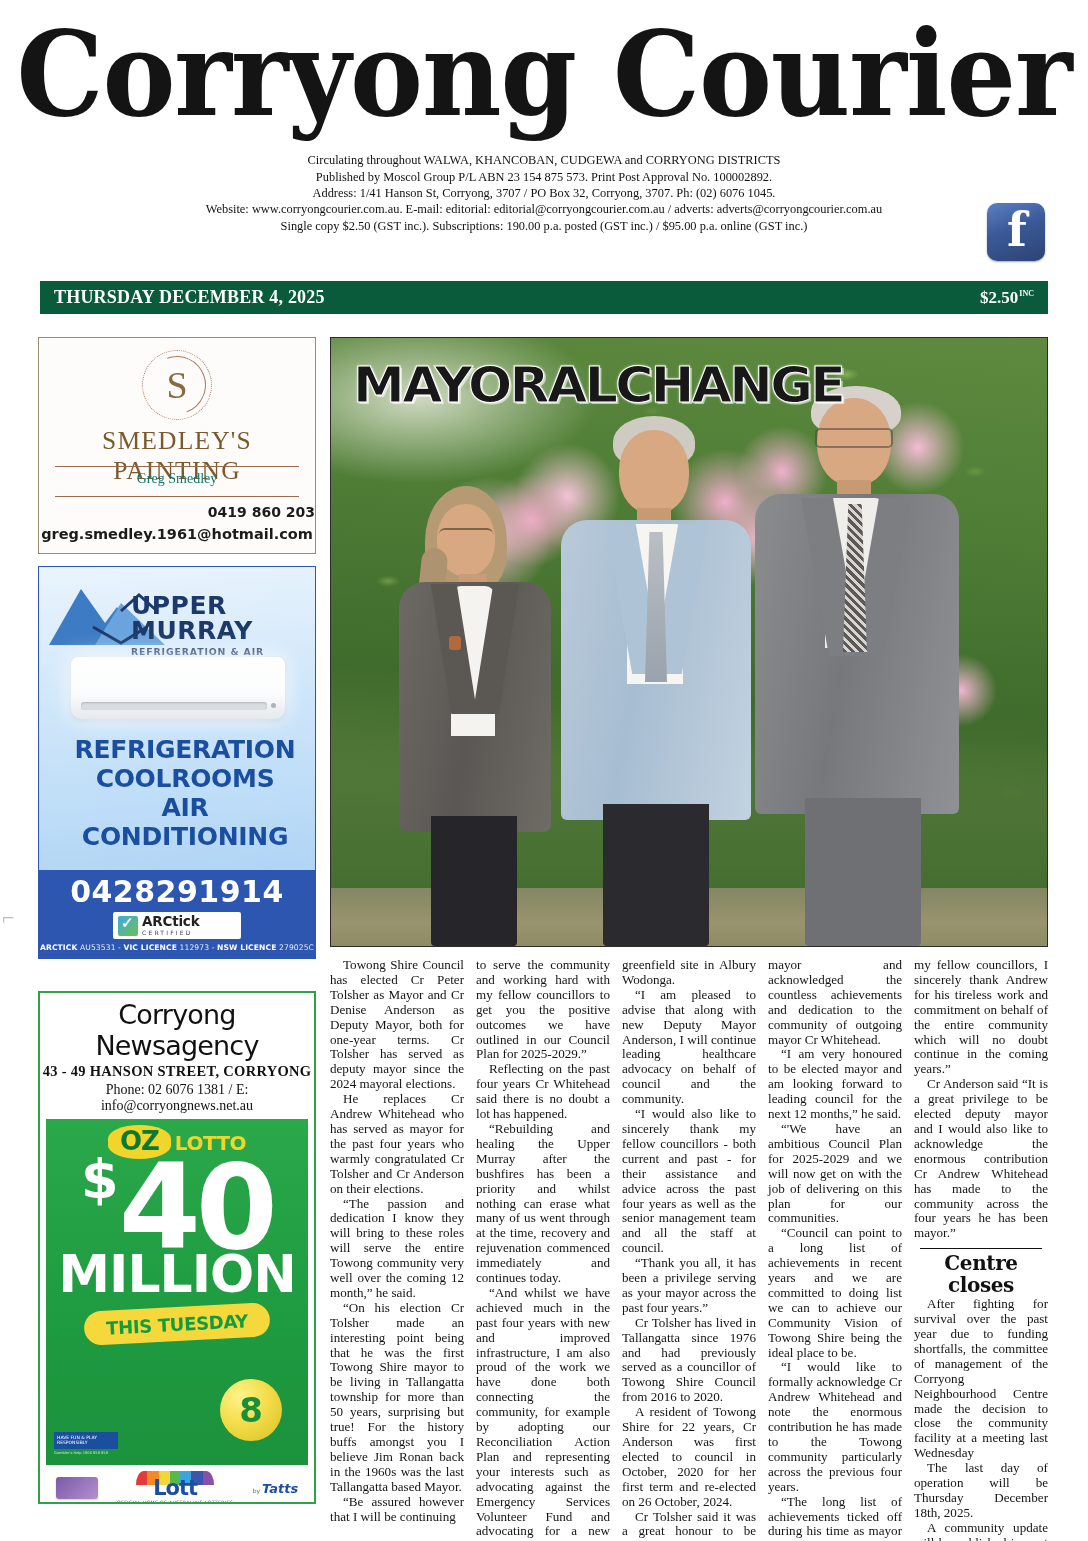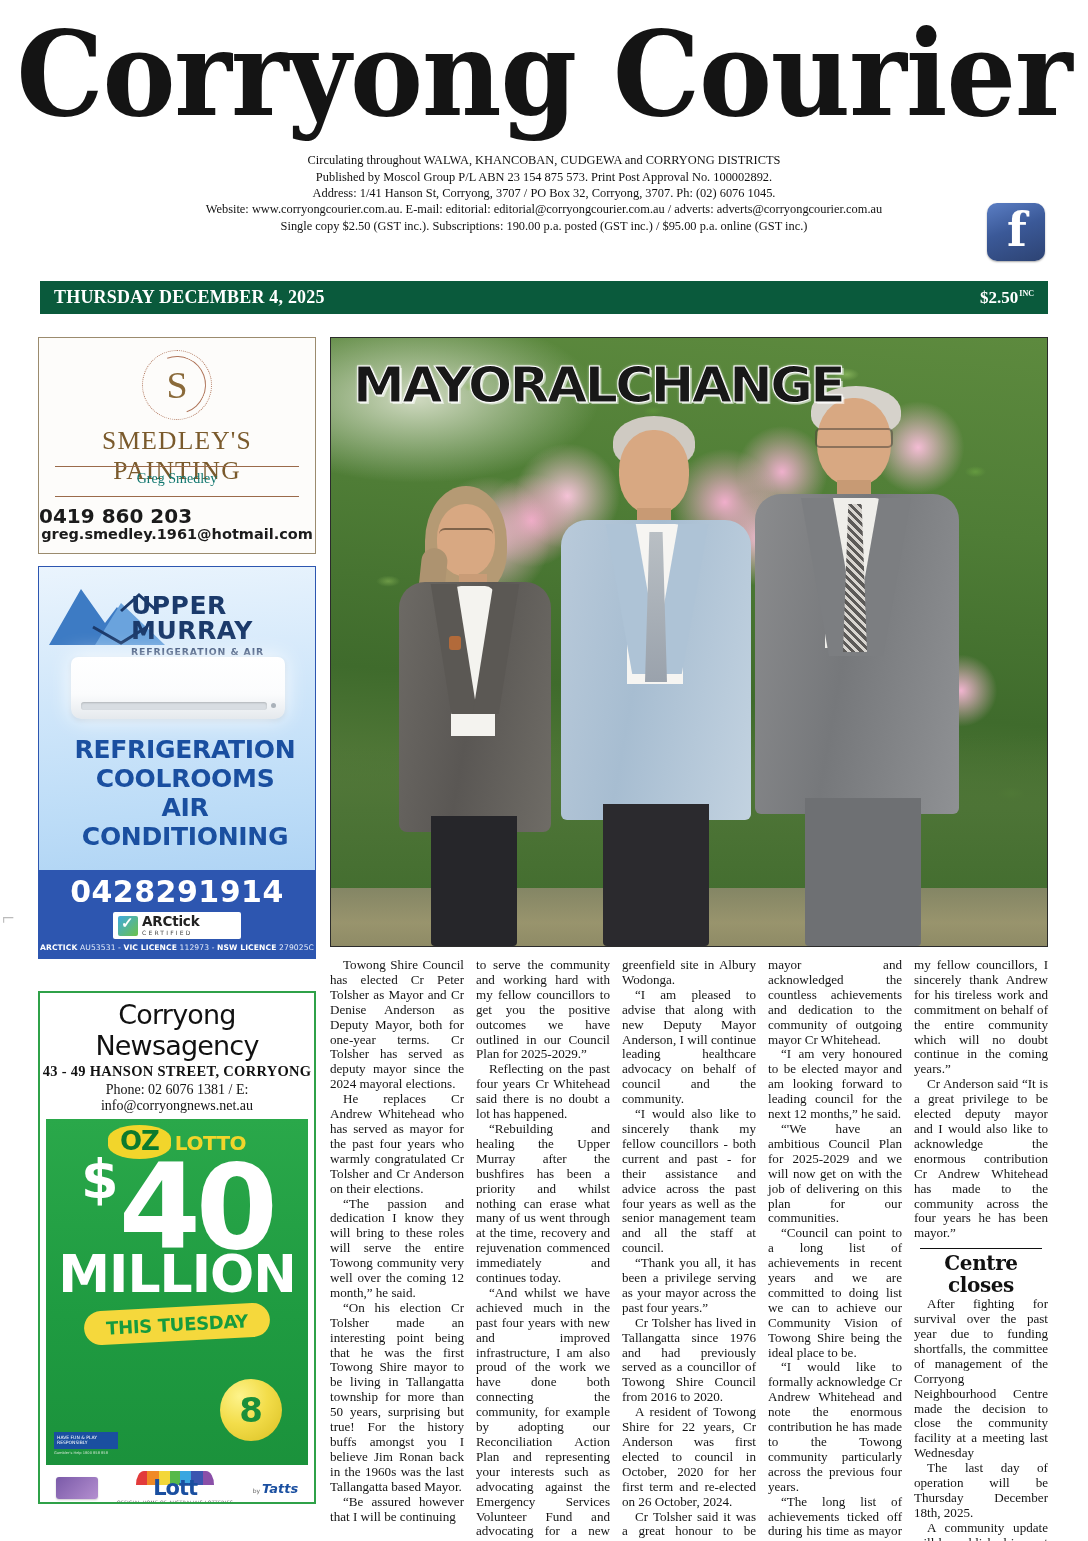--- a/index.html
+++ b/index.html
@@ -109,22 +109,22 @@
     font-size: 25.5px; letter-spacing: 1.2px; color: #7a5a2c;
   }
   .smedley-rule { position: absolute; left: 16px; right: 16px; height: 1px; background: #9a6a4a; }
   .smedley-rule.r1 { top: 128px; }
   .smedley-rule.r2 { top: 158px; }
   .smedley-sub {
     position: absolute; left: 0; right: 0; top: 133px; text-align: center;
     font-family: "Liberation Serif", serif; font-size: 14px; color: #0f766e;
   }
   .smedley-phone {
-    position: absolute; left: 0; right: 0; top: 166px; text-align: left;
-    font-family: "DejaVu Sans", sans-serif; font-weight: 700; font-size: 20px; color: #1b1b1b;
+    position: absolute; left: 0; right: 0; top: 166px; text-align: right;
+    font-family: "DejaVu Sans", sans-serif; font-weight: 700; font-size: 14px; color: #1b1b1b;
   }
   .smedley-email {
     position: absolute; left: 0; right: 0; top: 188px; text-align: center;
     font-family: "DejaVu Sans", sans-serif; font-weight: 700; font-size: 14.5px; color: #1b1b1b;
   }
 
   
   .ad-murray {
     margin-top: 12px;
     width: 278px; height: 393px;

